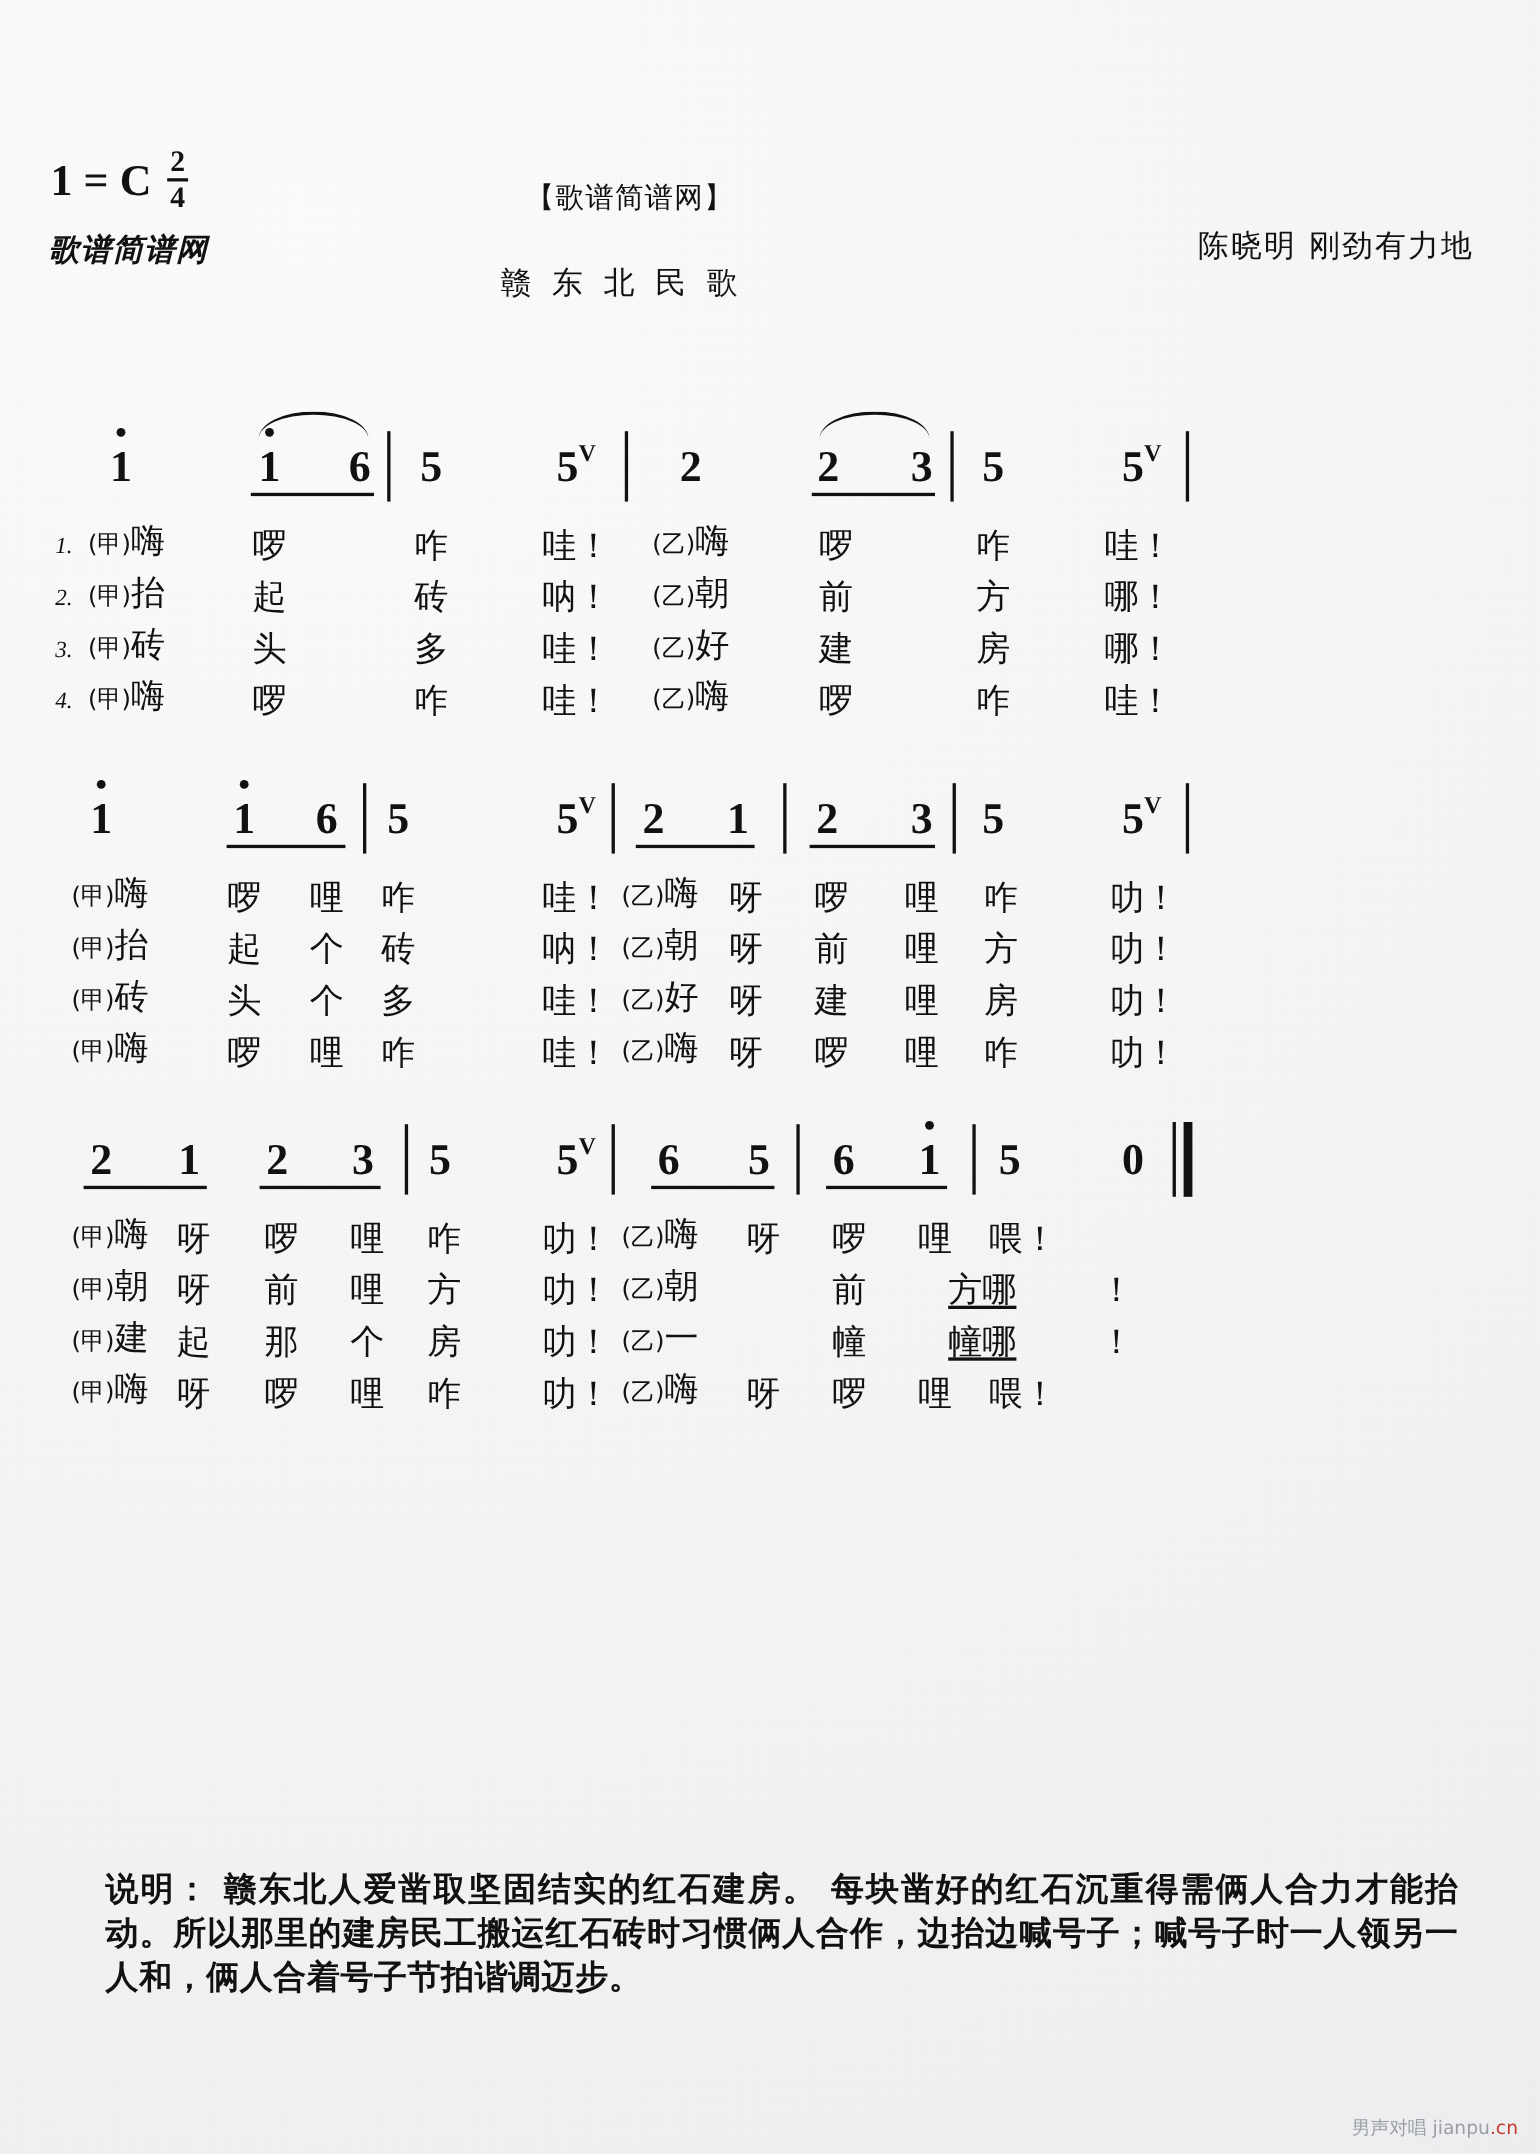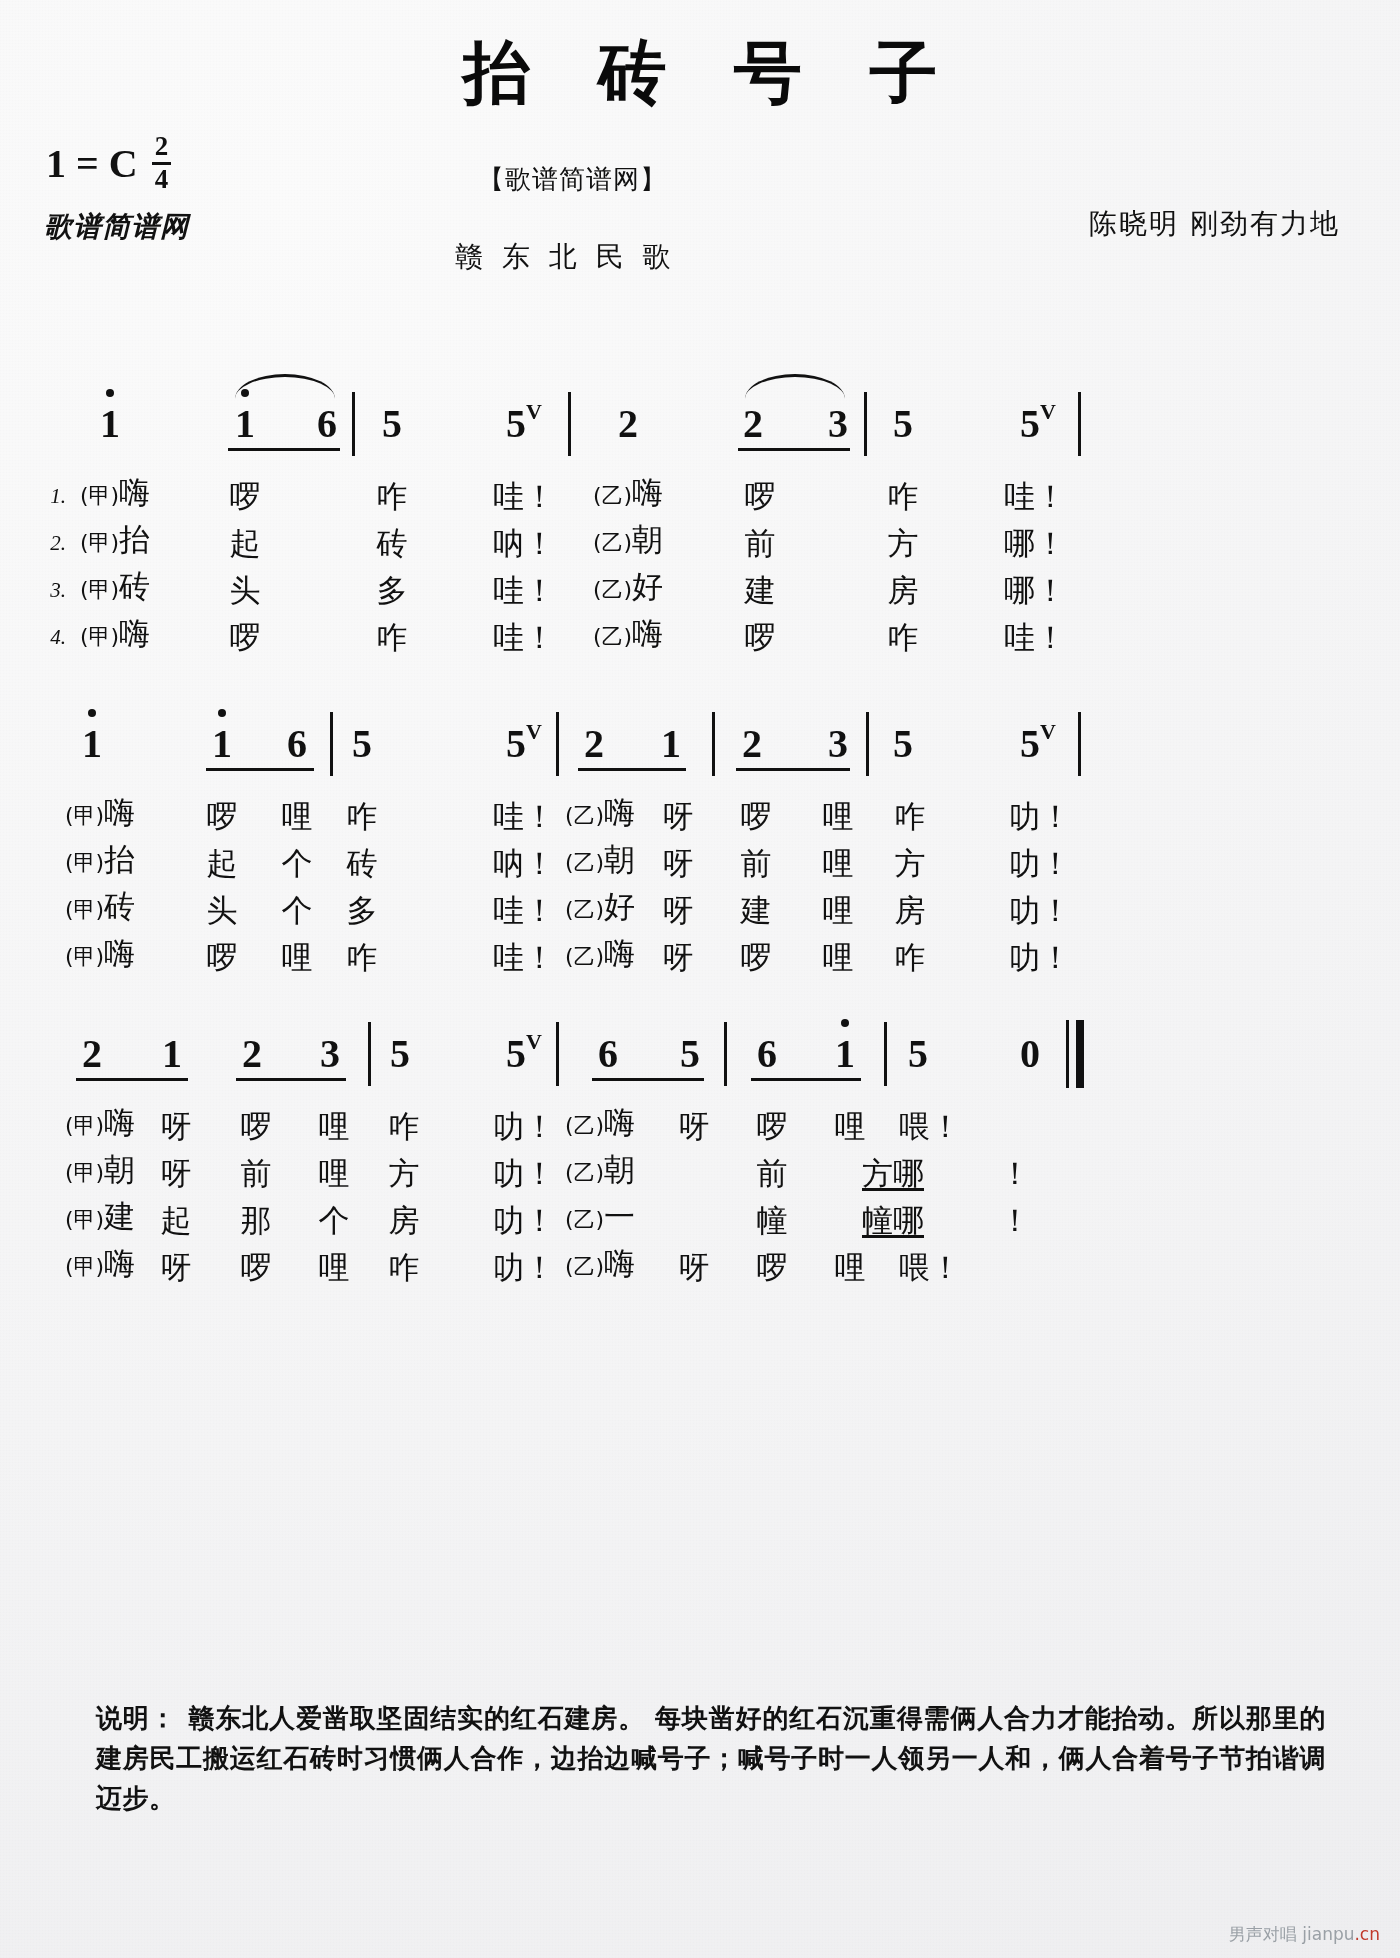--- a/index.html
+++ b/index.html
@@ -104,39 +104,38 @@
   }
   .lyr .vn { font-size:21px; font-style:italic; font-family:"Liberation Serif",serif; }
   .lyr .spk { font-size:22px; }
   .lyr.u { text-decoration:underline; text-underline-offset:4px; }
 
   
   .note-block {
     position:absolute; left:96px; top:1698px; width:1230px;
     font-family:"DejaVu Sans", sans-serif;
     font-weight:bold;
-    font-size:26px; line-height:40px;
+    font-size:30px; line-height:40px;
     letter-spacing:.5px;
     text-align:justify;
   }
   .note-block .lead { margin-right:12px; }
   .watermark {
     position:absolute; right:20px; bottom:12px;
     font-size:17px; color:#9aa0a6;
     font-family:"DejaVu Sans", sans-serif;
   }
   .watermark .cn { color:#c0392b; }
 </style>
 </head>
 <body>
 
 <div class="sheet">
   <div class="grain"></div>
 
-  <div class="title">抬 砖 号 子</div>
 
   <div class="keysig">
     <span>1 = C</span>
     <span class="frac">
       <span class="num">2</span>
       <span class="den">4</span>
     </span>
   </div>
 
   <div class="tempo">歌谱简谱网</div>

